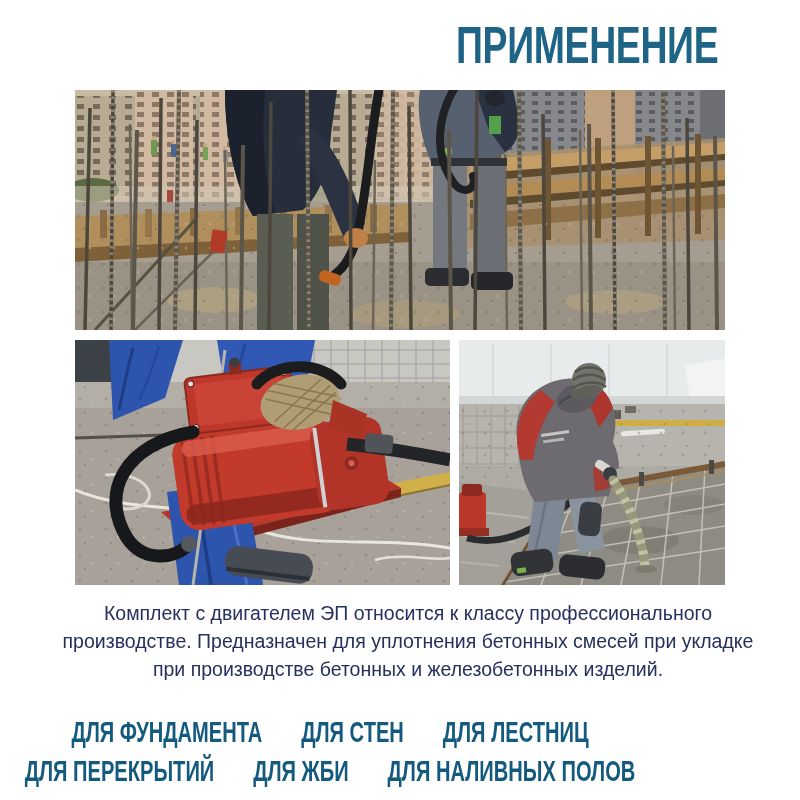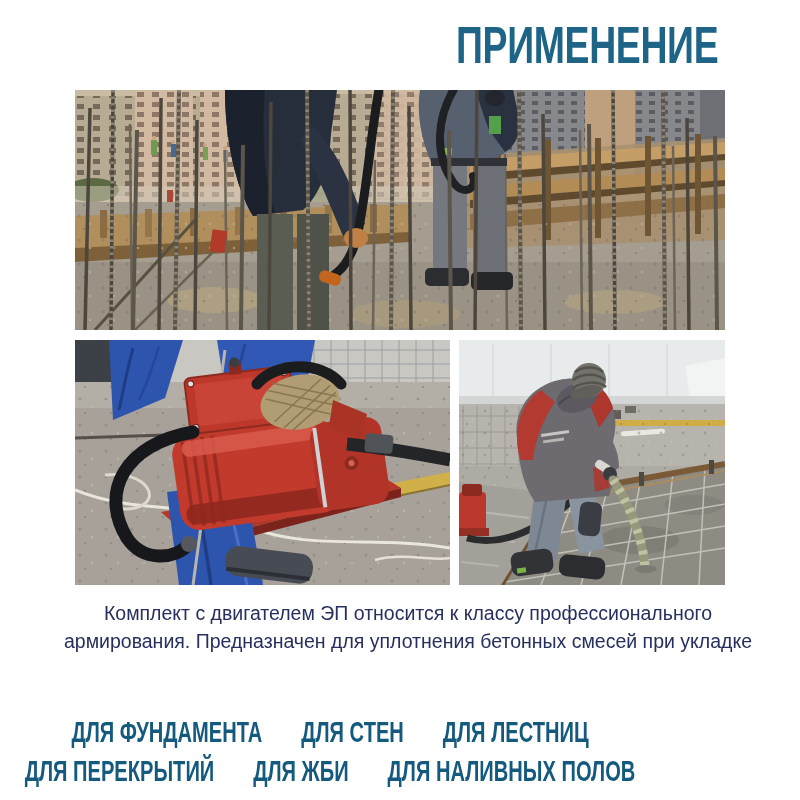--- a/index.html
+++ b/index.html
@@ -406,21 +406,22 @@
       <g>
         <path d="M154,140 C164,154 174,176 180,196 C183,206 185,216 186,226" stroke="#97987b" stroke-width="9" fill="none" stroke-linecap="round"></path>
         <path d="M154,140 C164,154 174,176 180,196 C183,206 185,216 186,226" stroke="#c1c2a3" stroke-width="9" fill="none" stroke-dasharray="4 7"></path>
         <ellipse cx="187" cy="229" rx="11" ry="4" fill="#7d7a72"></ellipse>
       </g>
     </svg>
   </figure>
 
   <div class="description">
     <div class="line">Комплект с двигателем ЭП относится к классу профессионального</div>
-    <div class="line">армирования. Предназначен для уплотнения бетонных смесей при укладке</div>
+    <div class="line">производстве. Предназначен для уплотнения бетонных смесей при укладке</div>
+    <div class="line">при производстве бетонных и железобетонных изделий.</div>
   </div>
 
   <div class="usage">
     <div class="usage-row">
       <span>ДЛЯ ФУНДАМЕНТА</span>
       <span>ДЛЯ СТЕН</span>
       <span>ДЛЯ ЛЕСТНИЦ</span>
     </div>
     <div class="usage-row">
       <span>ДЛЯ ПЕРЕКРЫТИЙ</span>

